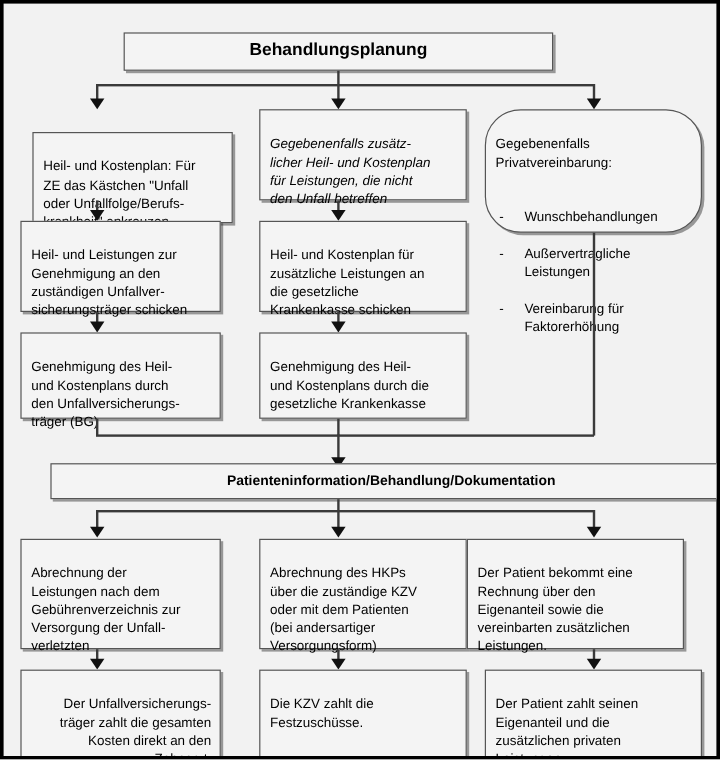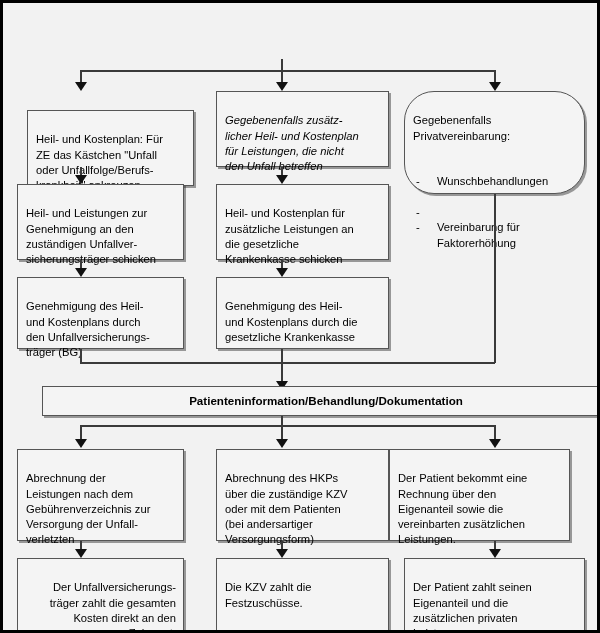--- a/index.html
+++ b/index.html
@@ -89,20 +89,23 @@
     border-right: 6px solid transparent;
     border-top: 9px solid #111111;
   }
 </style>
 </head>
 <body>
 
 <div id="page">
   <div class="inner">
 
+    <div class="node banner title-main" style="left:100px; top:24px; width:358px; height:32px;">
+      <span>Behandlungsplanung</span>
+    </div>
 
     <div class="vline" style="left:278px; top:56px; height:12px;"></div>
     <div class="hline" style="left:77px; top:67px; width:415px;"></div>
     <div class="vline" style="left:77px; top:67px; height:14px;"></div>
     <div class="vline" style="left:278px; top:67px; height:14px;"></div>
     <div class="vline" style="left:491px; top:67px; height:14px;"></div>
     <div class="arrow" style="left:71.5px; top:79px;"></div>
     <div class="arrow" style="left:272.5px; top:79px;"></div>
     <div class="arrow" style="left:485.5px; top:79px;"></div>
 
@@ -157,21 +160,22 @@
       <span>Genehmigung des Heil-
 und Kostenplans durch die
 gesetzliche Krankenkasse</span>
     </div>
 
     <div class="node bullets" style="left:401px; top:88px; width:181px; height:103px;">
       <div class="bhead">Gegebenenfalls
 Privatvereinbarung:</div>
       <ul class="blist">
         <li><span class="dash">-</span><span>Wunschbehandlungen</span></li>
-        <li><span class="dash">-</span></li>
+        <li><span class="dash">-</span><span>Außervertragliche
+Leistungen</span></li>
         <li><span class="dash">-</span><span>Vereinbarung für
 Faktorerhöhung</span></li>
       </ul>
     </div>
 
     <div class="vline" style="left:77px; top:346px; height:14px;"></div>
     <div class="vline" style="left:278px; top:346px; height:14px;"></div>
     <div class="vline" style="left:491px; top:191px; height:169px;"></div>
     <div class="hline" style="left:77px; top:359px; width:415px;"></div>
     <div class="vline" style="left:278px; top:359px; height:22px;"></div>

